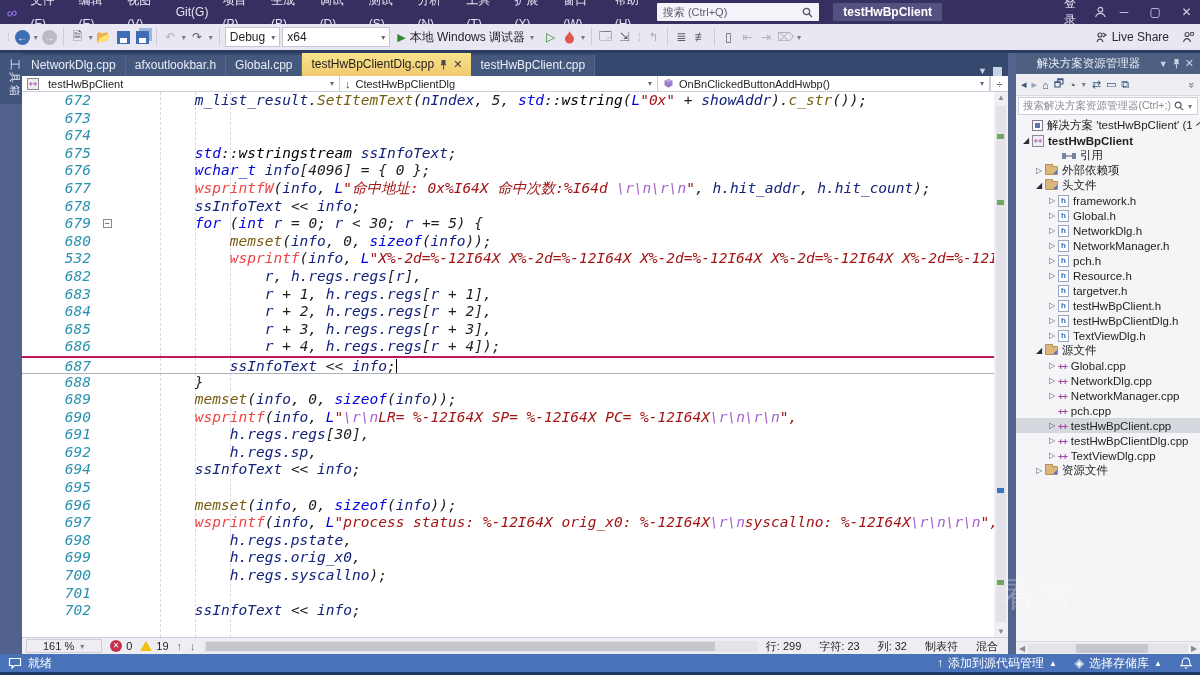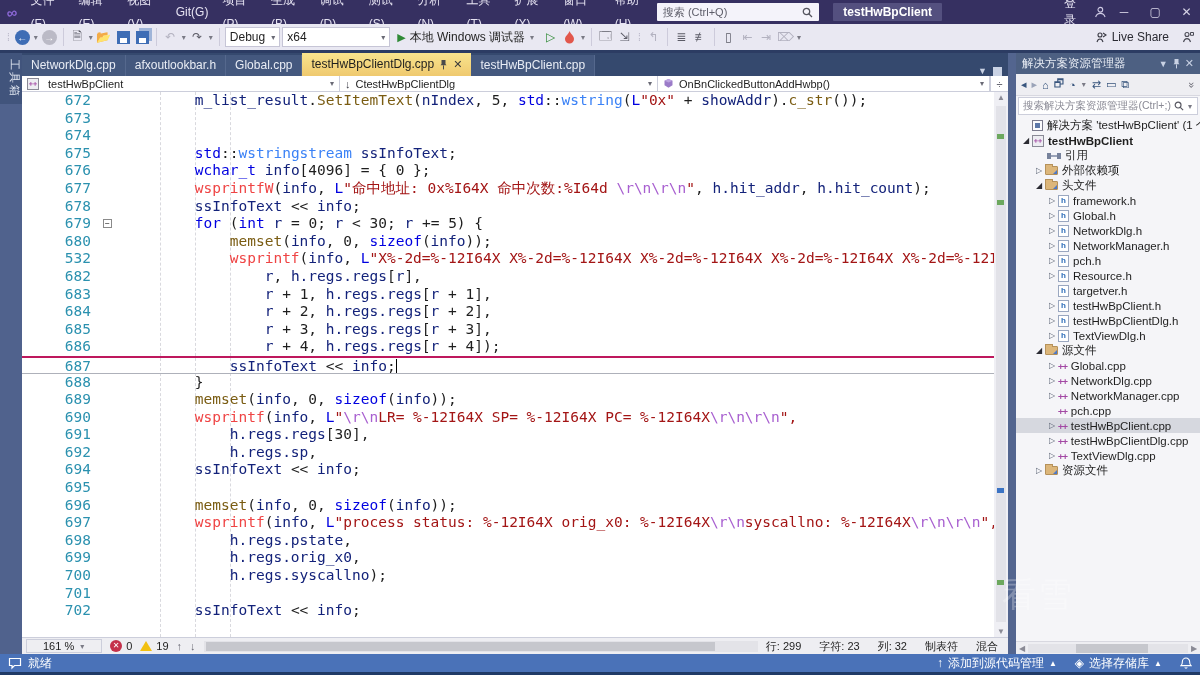--- a/index.html
+++ b/index.html
@@ -71,28 +71,28 @@
     border-bottom:1px solid #CCCEDB; display:flex; font-size:11px; color:#1E1E1E; }
   .navsec { display:flex; align-items:center; gap:5px; padding:0 5px; border-right:1px solid #CCCEDB; }
   .navsec .car { font-size:8px; color:#6A6A75; margin-left:auto; }
   .navsec.s1 { width:318px; } .navsec.s2 { width:318px; } .navsec.s3 { flex:1; }
   .nav-split { width:18px; display:flex; align-items:center; justify-content:center; color:#6A6A75; border-left:1px solid #CCCEDB; }
 
   
   .editor { position:absolute; left:22px; top:92px; width:972px; height:545px; background:#FFFFFF; overflow:hidden; }
   .iguide { position:absolute; top:0; bottom:0; width:0; border-left:1px dashed #D9D9DE; }
   .code-row { position:relative; height:17.6px; line-height:17.6px; white-space:pre;
-    font-family:"DejaVu Sans Mono",monospace; font-size:14.5px; display:flex; }
+    font-family:"DejaVu Sans Mono",monospace; font-size:14.5px; display:flex;font-style:italic; }
   .code-row.cur { border-top:2px solid #be185d; border-bottom:1px solid #AEB1BA; }
   .lnum { width:73px; text-align:right; color:#2B91AF; padding-right:4px; flex:none; }
   .fold { width:30px; flex:none; position:relative; }
   .foldbox { position:absolute; left:8px; top:4px; width:9px; height:9px; border:1px solid #8A8A8A;
     font-size:8px; line-height:7px; text-align:center; color:#333; background:#fff; }
   .ctext { flex:1; overflow:hidden; }
-  .sg-pl { color:#1E1E1E; } .sg-kw { color:#0000E0; } .sg-ty { color:#3b82f6; }
+  .sg-pl { color:#1E1E1E; } .sg-kw { color:#0000E0; } .sg-ty { color:#000000; }
   .sg-st { color:#A31515; } .sg-esc { color:#A85FD0; } .sg-fn { color:#7A5C12; }
   .sg-mc { color:#ef4444; } .sg-vr { color:#13227A; }
   .caret { display:inline-block; width:1px; height:14px; background:#000; vertical-align:-2px; }
 
   
   .vscroll { position:absolute; left:994px; top:92px; width:14px; height:545px; background:#EFEFF4; }
   .vs-arrow { position:absolute; left:0; width:14px; text-align:center; color:#8A8A95; font-size:8px; }
   .vs-thumb { position:absolute; left:2px; width:10px; background:#E2E2E8; }
   .vs-mark { position:absolute; left:3px; width:7px; height:5px; }
   .vs-mark.g { background:#6DA85E; } .vs-mark.b { background:#3B73C4; }
@@ -114,21 +114,21 @@
   
   .gap { position:absolute; left:1008px; top:53px; width:8px; height:601px; background:#53658F; }
   .watermark { position:absolute; left:1002px; top:572px; font-size:34px; color:rgba(255,255,255,0.28);
     z-index:6; letter-spacing:2px; pointer-events:none; }
 
   
   .solx { position:absolute; left:1016px; top:53px; width:184px; height:601px; background:#F5F5F8;
     display:flex; flex-direction:column; }
   .sx-title { height:21px; background:#4D6082; color:#E9EDF5; display:flex; align-items:center;
     padding:0 6px; font-size:11.5px; gap:4px; }
-  .sx-title .t { flex:1; white-space:nowrap; overflow:hidden; }
+  .sx-title .t { flex:1; white-space:nowrap; overflow:hidden;text-align:center; }
   .sx-tbtn { color:#C9D2E4; font-size:9px; }
   .sx-toolbar { height:22px; background:#EEEEF2; border-bottom:1px solid #D8D8E0; display:flex;
     align-items:center; gap:5px; padding:0 5px; color:#39567E; font-size:11px; }
   .sx-toolbar .ovf { margin-left:auto; transform:rotate(90deg); color:#6A6A75; }
   .sx-search { height:18px; margin:1px 2px; background:#FFFFFF; border:1px solid #CCCEDB; display:flex;
     align-items:center; font-size:10.5px; color:#8A8A95; padding:0 4px; gap:3px; }
   .sx-search .ph { flex:1; white-space:nowrap; overflow:hidden; }
   .sx-tree { flex:1; overflow:hidden; padding-top:2px; }
   .tree-row { height:15px; display:flex; align-items:center; font-size:11.5px; color:#1E1E1E; white-space:nowrap; }
   .tree-row.sel { background:#D6D8DF; }
@@ -443,21 +443,21 @@
         <div class="tree-row" style="padding-left: 4px;">
           <span class="texp"></span>
           <span class="tico ico-solution"></span>
           <span class="tlabel">解决方案 'testHwBpClient' (1 个项目)</span>
         </div>
         <div class="tree-row" style="padding-left: 4px;">
           <span class="texp open">◢</span>
           <span class="tico ico-project">++</span>
           <span class="tlabel b">testHwBpClient</span>
         </div>
-        <div class="tree-row" style="padding-left: 19px;">
+        <div class="tree-row" style="padding-left: 34px;">
           <span class="texp"></span>
           <span class="tico ico-ref"></span>
           <span class="tlabel">引用</span>
         </div>
         <div class="tree-row" style="padding-left: 17px;">
           <span class="texp">▷</span>
           <span class="tico ico-folder"></span>
           <span class="tlabel">外部依赖项</span>
         </div>
         <div class="tree-row" style="padding-left: 17px;">

